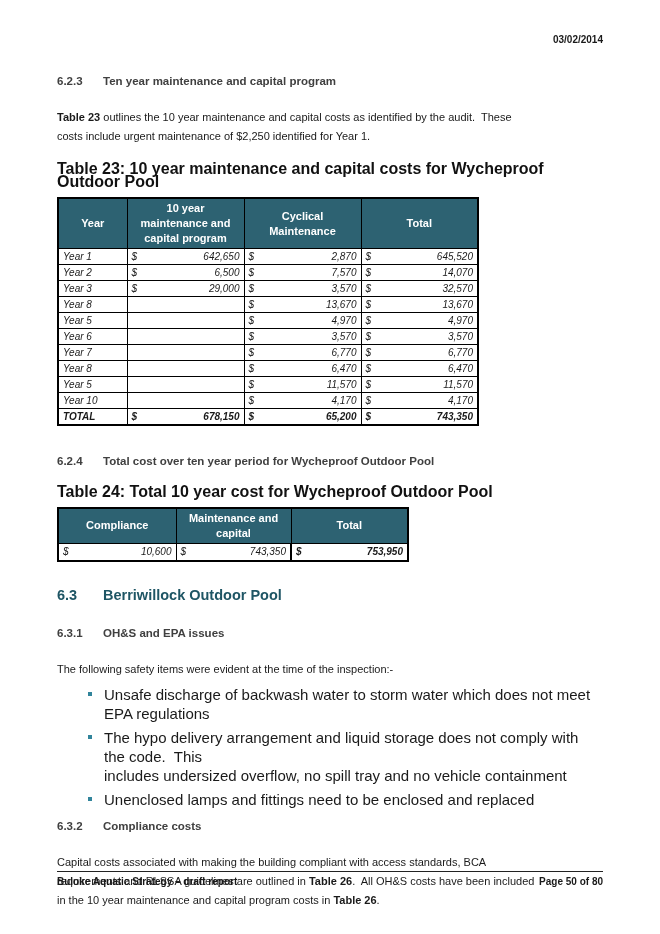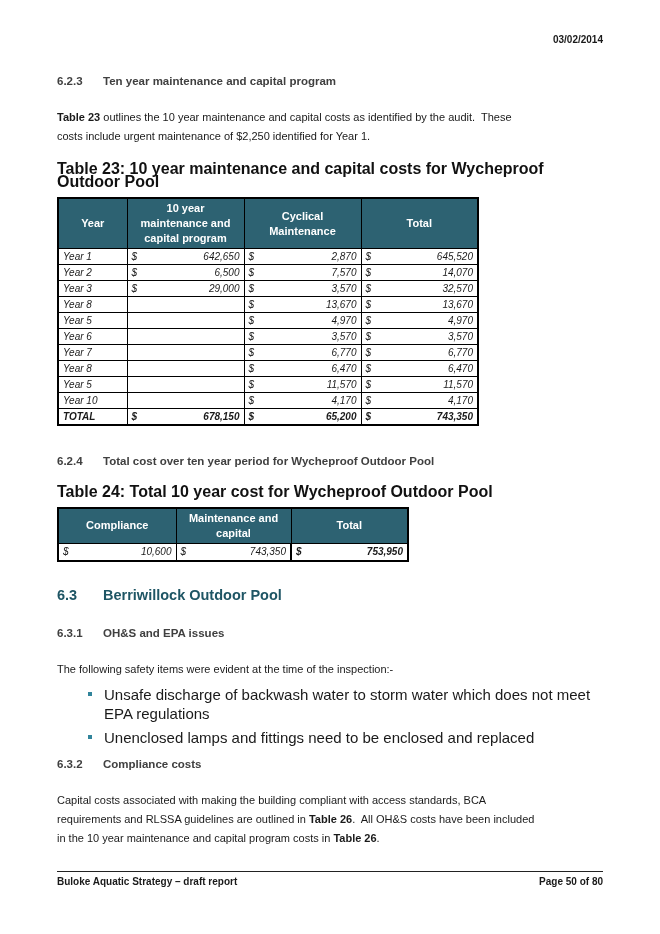--- a/index.html
+++ b/index.html
@@ -283,20 +283,22 @@
   </div>
 
   <div class="h3" style="margin-top:22px;">
     <span class="num">6.3.1</span><span>OH&amp;S and EPA issues</span>
   </div>
 
   <p class="body">The following safety items were evident at the time of the inspection:-</p>
 
   <ul class="bullets" id="bullet-list">
       <li><span>Unsafe discharge of backwash water to storm water which does not meet EPA regulations</span></li>
+      <li><span>The hypo delivery arrangement and liquid storage does not comply with the code.  This
+includes undersized overflow, no spill tray and no vehicle containment</span></li>
       <li><span>Unenclosed lamps and fittings need to be enclosed and replaced</span></li>
     </ul>
 
   <div class="h3" style="margin-top:10px;">
     <span class="num">6.3.2</span><span>Compliance costs</span>
   </div>
 
   <p class="body"><span>Capital costs associated with making the building compliant with access standards, BCA
 requirements and RLSSA guidelines are outlined in </span><span class="b">Table 26</span><span>.  All OH&amp;S costs have been included
 in the 10 year maintenance and capital program costs in </span><span class="b">Table 26</span><span>.</span></p>

